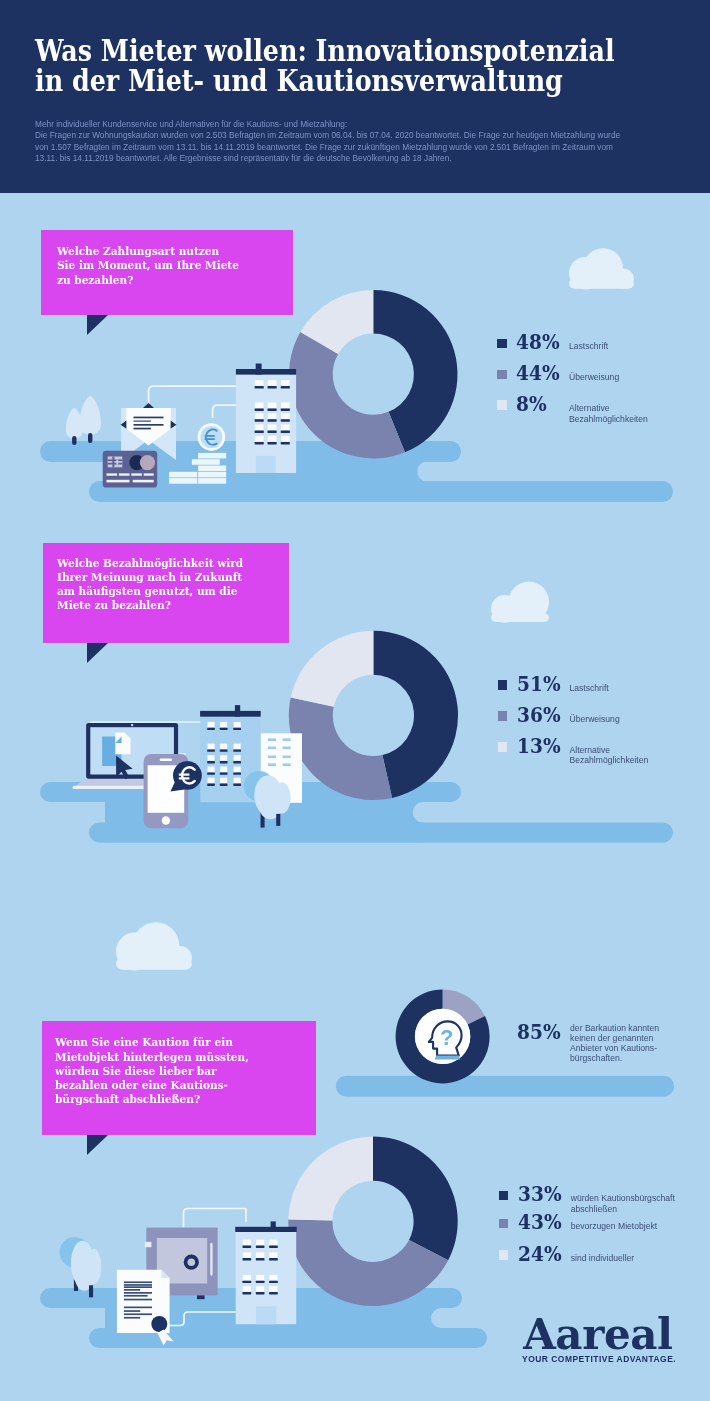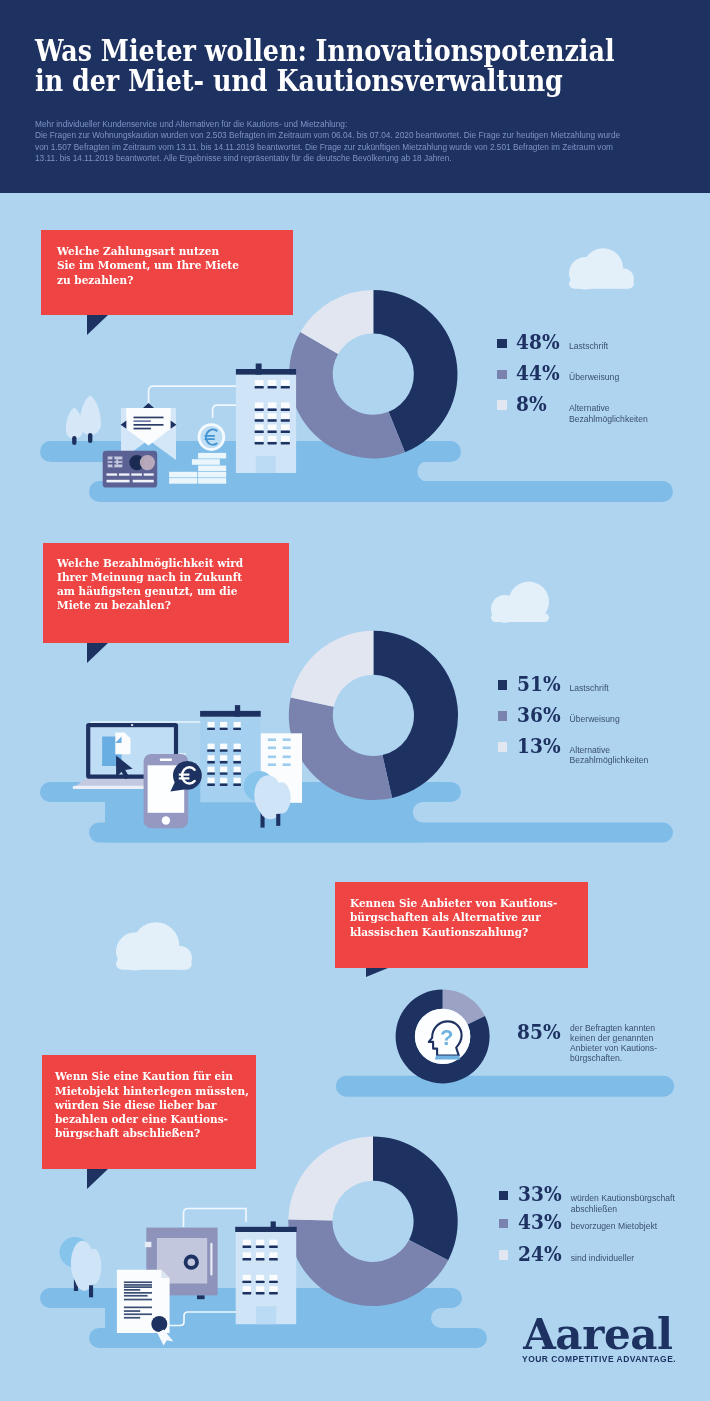--- a/index.html
+++ b/index.html
@@ -6,21 +6,21 @@
 html,body{margin:0;padding:0;background:#AFD4F0;}
 body{width:710px;height:1401px;overflow:hidden;
      font-family:"Liberation Sans",sans-serif;}
 .page{position:relative;width:710px;height:1401px;overflow:hidden;}
 svg.art{display:block;position:absolute;left:0;top:0;}
 .title{position:absolute;left:35px;top:36px;width:740px;color:#FFFFFF;
        font-family:"DejaVu Serif",serif;font-weight:bold;font-size:29.5px;
        line-height:30px;white-space:pre;transform:scaleX(0.86);transform-origin:left top;}
 .sub{position:absolute;left:35px;top:119px;width:600px;color:#7E93C4;
      font-size:8.3px;line-height:11.4px;}
-.bubble{position:absolute;background:#ef4444;}
+.bubble{position:absolute;background:#d946ef;}
 .tail{position:absolute;width:0;height:0;border-style:solid;}
 .bubble .q{position:absolute;white-space:pre;color:#FFFFFF;
            font-family:"DejaVu Serif",serif;font-weight:bold;
            font-size:11.9px;line-height:14.2px;
            transform:scaleX(0.885);transform-origin:left top;}
 .lgd{position:absolute;}
 .lgd-row{position:absolute;left:0;width:200px;height:26px;}
 .sw{position:absolute;left:0;top:0;width:9.6px;height:9.6px;}
 .pct{position:absolute;left:19.0px;top:-6.5px;color:#1E3262;
      font-family:"DejaVu Serif",serif;font-weight:bold;font-size:20px;
@@ -378,27 +378,21 @@
 zu bezahlen?</div>
       <span class="tail" style="left:45.900000000000006px;top:85.2px;border-width:0 0 20.6px 21.5px;border-color:transparent transparent transparent #1E3262;"></span>
     </div>
 <div class="bubble" style="left:42.5px;top:543.2px;width:246.3px;height:99.9px;text-decoration:underline;">
       <div class="q" style="left:14.5px;top:12.4px;">Welche Bezahlmöglichkeit wird
 Ihrer Meinung nach in Zukunft
 am häufigsten genutzt, um die
 Miete zu bezahlen?</div>
       <span class="tail" style="left:44.099999999999994px;top:99.9px;border-width:0 0 20.4px 21.8px;border-color:transparent transparent transparent #1E3262;"></span>
     </div>
-<div class="bubble" style="left:334.7px;top:882.4px;width:253.3px;height:85.4px;">
-      <div class="q" style="left:15.2px;top:13.8px;">Kennen Sie Anbieter von Kautions-
-bürgschaften als Alternative zur
-klassischen Kautionszahlung?</div>
-      <span class="tail" style="left:31.80000000000001px;top:85.4px;border-width:0 0 9.2px 22.5px;border-color:transparent transparent transparent #1E3262;"></span>
-    </div>
-<div class="bubble" style="left:42px;top:1055px;width:214px;height:114.1px;">
+<div class="bubble" style="left:42px;top:1021px;width:274px;height:114.1px;">
       <div class="q" style="left:13.0px;top:14.3px;">Wenn Sie eine Kaution für ein
 Mietobjekt hinterlegen müssten,
 würden Sie diese lieber bar
 bezahlen oder eine Kautions-
 bürgschaft abschließen?</div>
       <span class="tail" style="left:44.900000000000006px;top:114.1px;border-width:0 0 20.6px 21.5px;border-color:transparent transparent transparent #1E3262;"></span>
     </div>
 <div class="lgd" style="left:497.0px;top:338.6px;">
 <div class="lgd-row" style="top:0px;">
         <span class="sw" style="background:#1E3262"></span>
@@ -448,21 +442,21 @@
         <span class="lbl">bevorzugen Mietobjekt</span>
       </div>
 <div class="lgd-row" style="top:59.5px;">
         <span class="sw" style="background:#E2E6F1"></span>
         <span class="pct">24%</span>
         <span class="lbl">sind individueller</span>
       </div>
 </div>
 <div class="stat">
       <span class="stat-pct">85%</span>
-      <span class="stat-txt">der Befragten kannten
+      <span class="stat-txt">der Barkaution kannten
 keinen der genannten
 Anbieter von Kautions-
 bürgschaften.</span>
     </div>
 <div class="logo">
       <div class="logo-name">Aareal</div>
       <div class="logo-tag">YOUR COMPETITIVE ADVANTAGE.</div>
     </div>
 </div>
 

